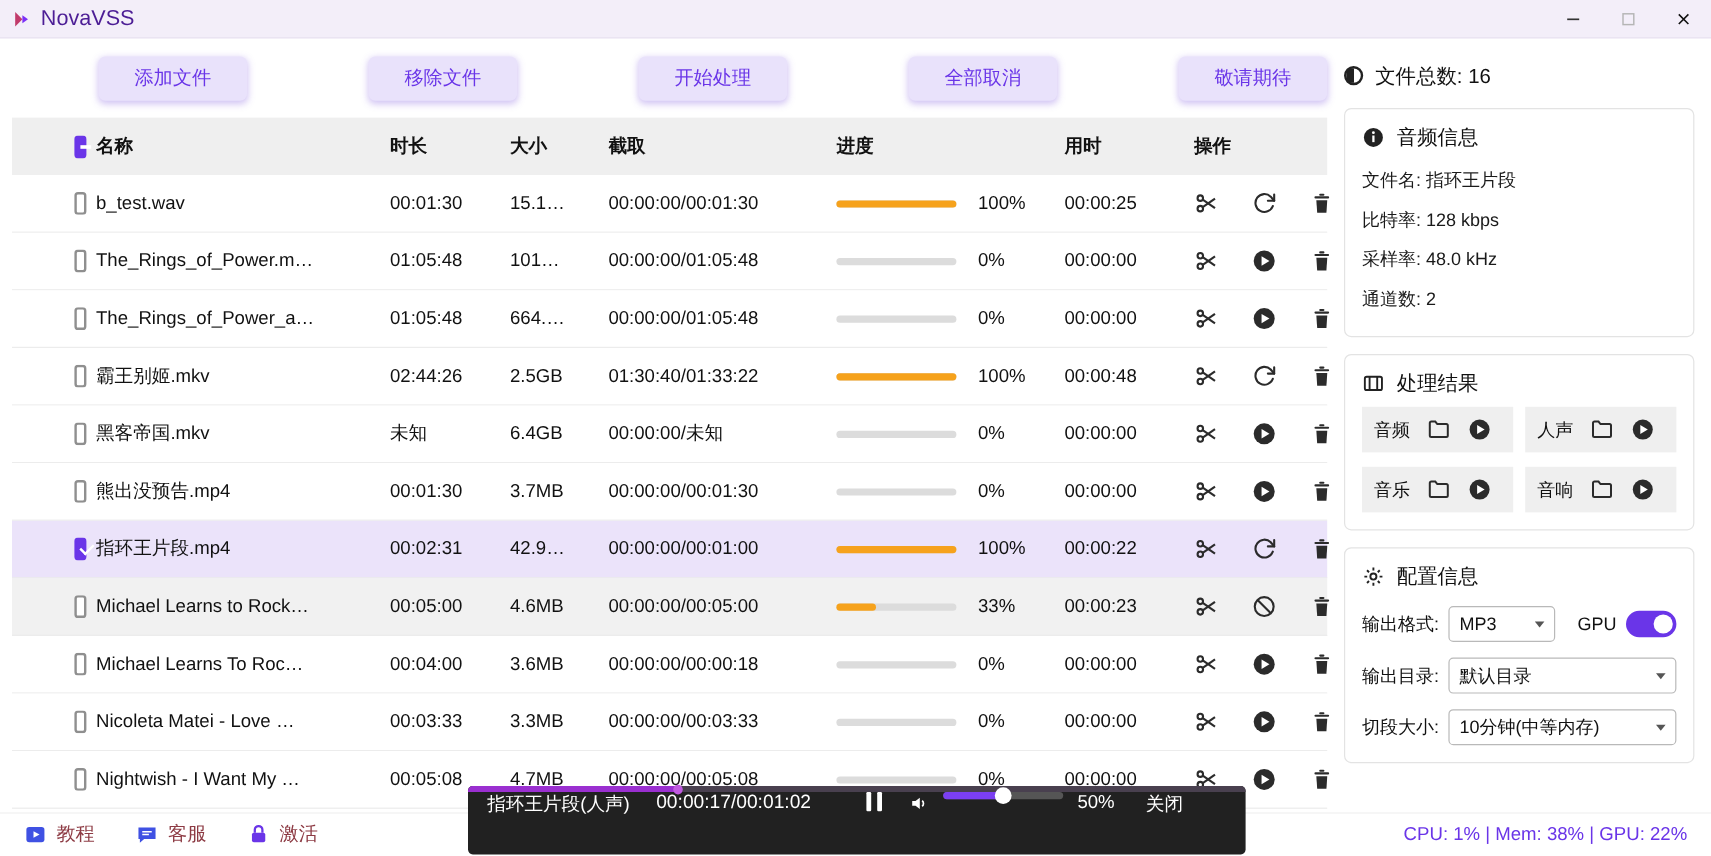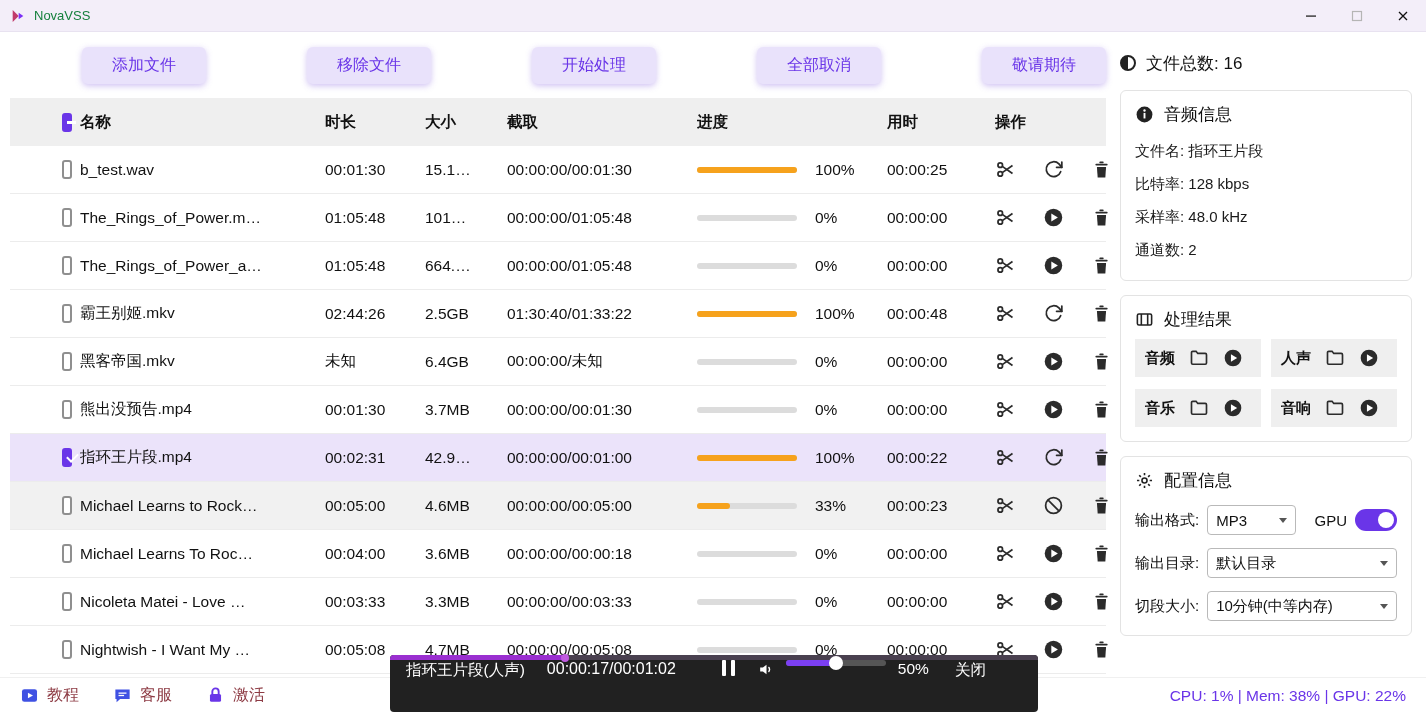--- a/index.html
+++ b/index.html
@@ -2,21 +2,21 @@
 <html><head>
 <meta charset="utf-8">
 <style>
   * { margin:0; padding:0; box-sizing:border-box; }
   html,body { width:1426px; height:713px; overflow:hidden; }
   body { font-family:"Liberation Sans", sans-serif; background:#ffffff; position:relative; color:#111; }
 
   
   .titlebar { height:32px; background:#f3eef9; border-bottom:1px solid #e8e2f0; display:flex; align-items:center; padding-left:10px; }
   .tb-logo { width:16px; height:16px; display:block; }
-  .tb-title { font-size:13px; margin-left:8px; color:#15803d;text-align:right; }
+  .tb-title { font-size:18px; margin-left:8px; color:#4c1d95;text-align:right; }
   .win-controls { margin-left:auto; display:flex; height:100%; }
   .win-btn { width:46px; height:100%; display:flex; align-items:center; justify-content:center; cursor:default; }
   .win-btn svg { width:12px; height:12px; display:block; }
 
   
   .content { display:flex; height:645px; }
   .main { width:1106px; }
 
   
   .toolbar { height:66px; display:flex; align-items:center; padding-left:14px; }
@@ -47,21 +47,21 @@
 
   
   .sidebar { width:320px; padding:12px 14px 0 14px; }
   .total-row { display:flex; align-items:center; gap:10px; font-size:17px; height:38px; margin-bottom:8px; }
   .half-icon { width:16px; height:16px; border:2px solid #222; border-radius:50%; background:linear-gradient(90deg,#222 50%,#fff 50%); flex:0 0 auto; }
   .card { border:1px solid #e3e3e3; border-radius:6px; padding:12px 14px 14px; margin-bottom:14px; background:#fff; }
   .card-title { display:flex; align-items:center; gap:10px; font-size:17px; margin-bottom:8px; }
   .card-title svg, .svg-icon svg { width:19px; height:19px; display:block; }
   .card-line { font-size:15px; line-height:33px; color:#1a1a1a; }
   .results-grid { display:grid; grid-template-columns:1fr 1fr; gap:12px 10px; margin-top:8px; }
-  .result-cell { background:#efefef; display:flex; align-items:center; gap:14px; padding:9px 10px;font-weight:bold; }
+  .result-cell { background:#efefef; display:flex; align-items:center; gap:14px; padding:9px 10px; }
   .result-cell .icon-btn svg { width:20px; height:20px; }
   .r-label { font-size:15px; }
   .cfg-row { display:flex; align-items:center; margin-top:13px; font-size:15px; gap:8px; }
   .cfg-label { flex:0 0 auto; }
   .select { border:1px solid #b9b9b9; border-radius:4px; height:30px; display:flex; align-items:center; justify-content:space-between; padding:0 8px; font-size:15px; background:#fff; cursor:pointer; }
   .sel-format { width:90px; }
   .sel-dir { flex:1; }
   .sel-seg { flex:1; }
   .caret { width:0; height:0; border-left:4.5px solid transparent; border-right:4.5px solid transparent; border-top:5.5px solid #555; margin-left:8px; flex:0 0 auto; }
   .toggle { width:42px; height:22px; border-radius:11px; background:#cfcfcf; position:relative; display:inline-block; cursor:pointer; flex:0 0 auto; }

